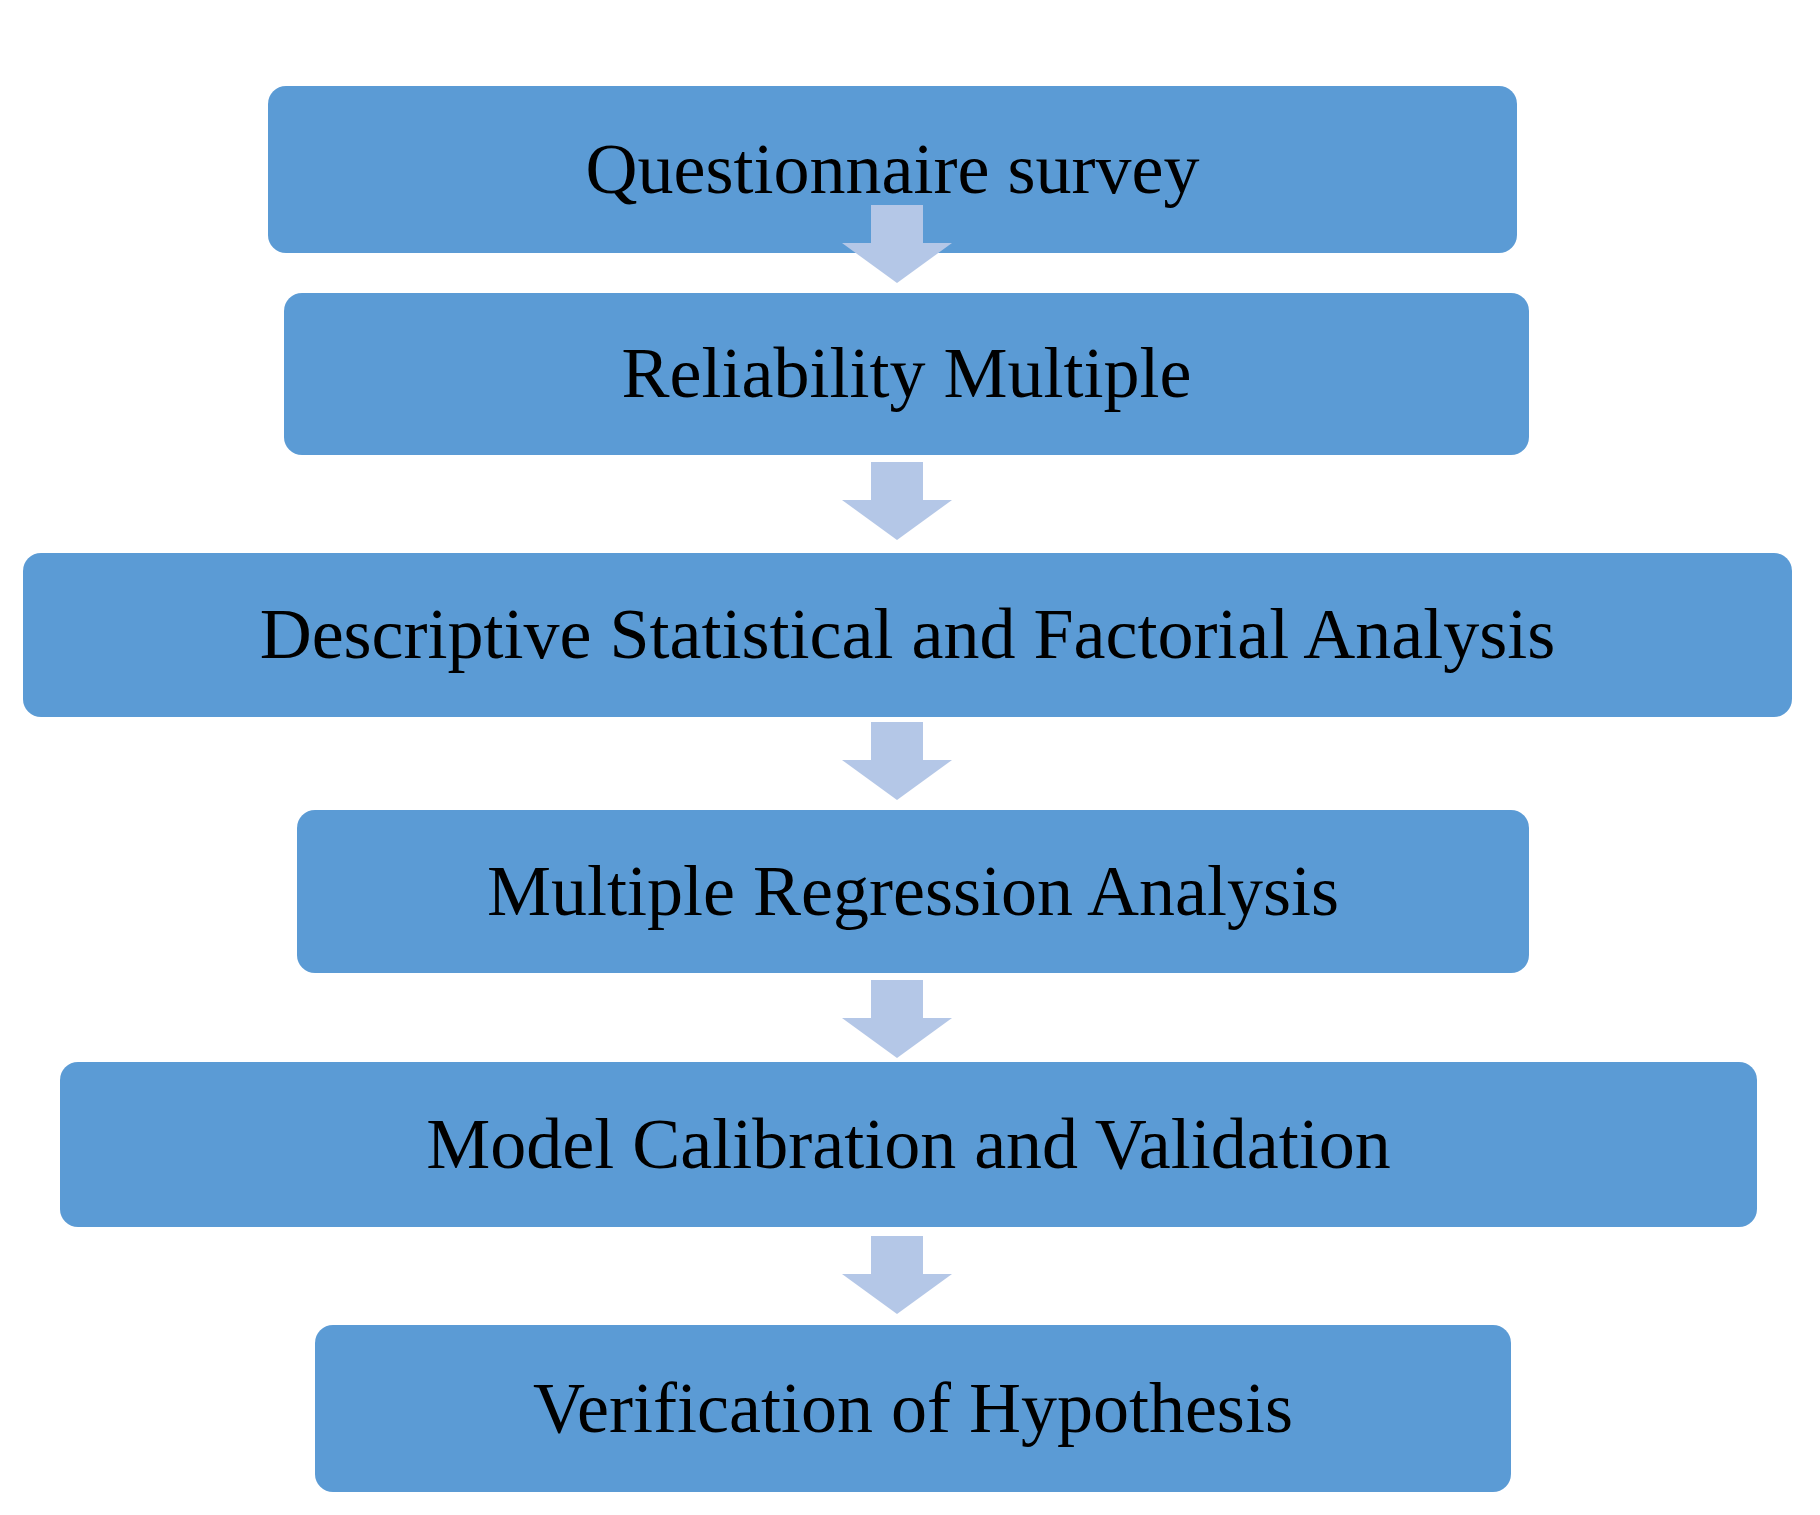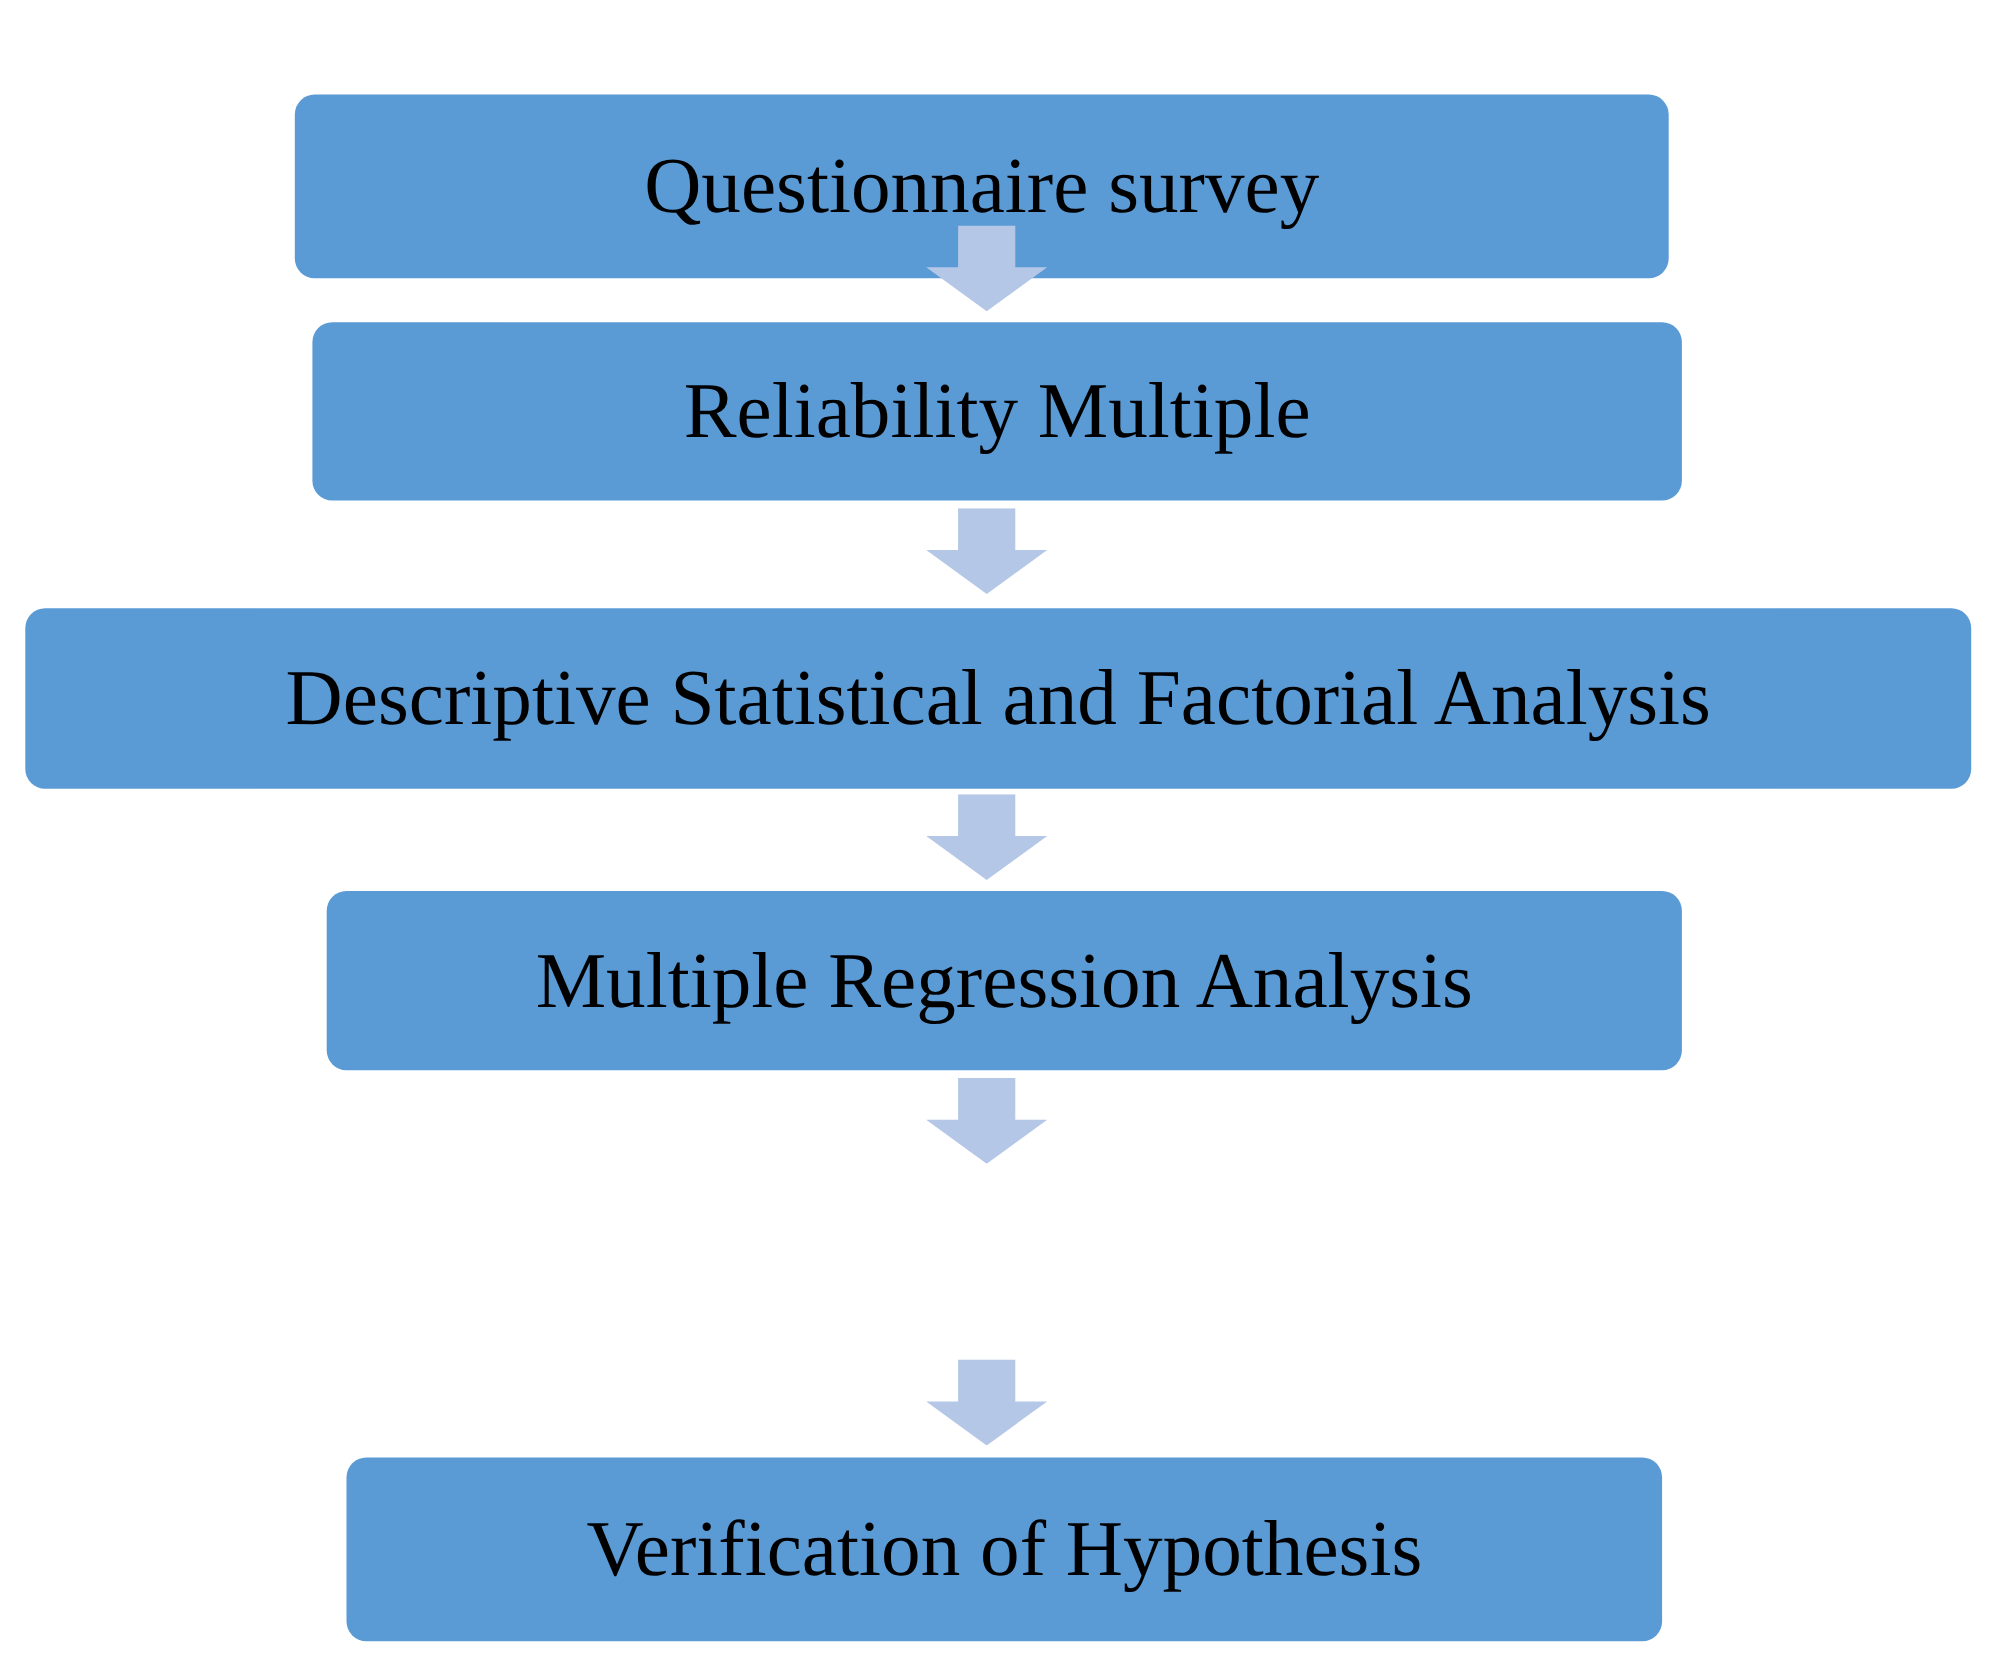--- a/index.html
+++ b/index.html
@@ -87,20 +87,23 @@
   <div class="flow-box b4">
     <span>Multiple Regression Analysis</span>
   </div>
 
   <div class="arrow a4">
     <svg width="110" height="78" viewBox="0 0 110 78">
         <polygon points="29,0 81,0 81,38 110,38 55,78 0,38 29,38" fill="currentColor"></polygon>
       </svg>
   </div>
 
+  <div class="flow-box b5">
+    <span>Model Calibration and Validation</span>
+  </div>
 
   <div class="arrow a5">
     <svg width="110" height="78" viewBox="0 0 110 78">
         <polygon points="29,0 81,0 81,38 110,38 55,78 0,38 29,38" fill="currentColor"></polygon>
       </svg>
   </div>
 
   <div class="flow-box b6">
     <span>Verification of Hypothesis</span>
   </div>

